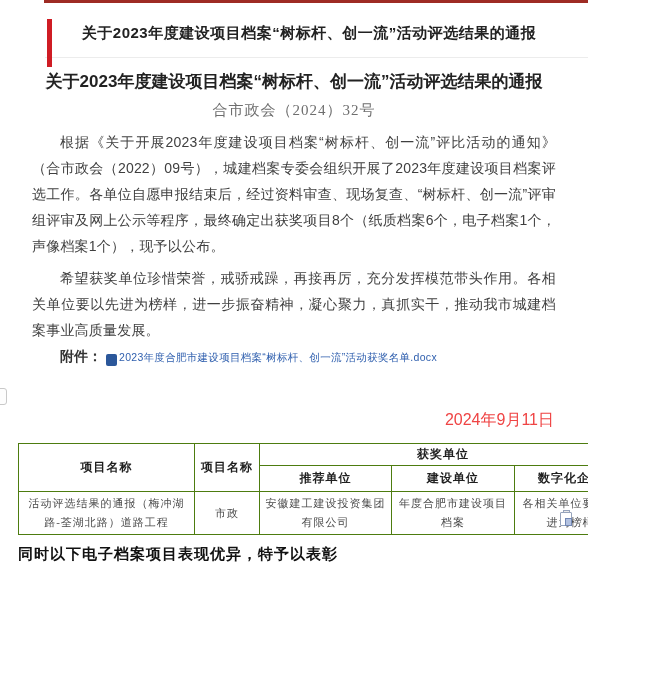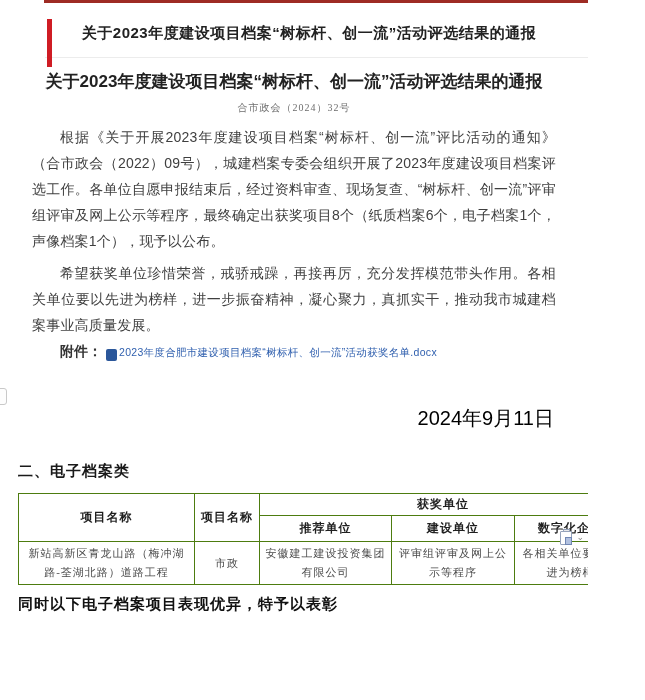--- a/index.html
+++ b/index.html
@@ -14,28 +14,28 @@
   .page-header { position:relative; padding-top:24px; }
   .title-accent { position:absolute; left:47px; top:19px; width:5px; height:48px; background:#cf1c24; }
   .page-title { margin:0 40px 0 70px; font-size:15px; font-weight:bold; color:#222; text-align:center; letter-spacing:0.5px; }
   .meta { margin-top:13px; text-align:center; font-size:11px; color:#9c9c9c; }
   .meta .m-item { margin:0 12px; }
   .divider { margin:14px 0 0 45px; border:none; border-top:1px solid #ececec; }
 
   
   .notice { width:524px; margin:0 auto; }
   .notice-title { max-width:502px; margin:10px auto 0; font-size:17px; font-weight:bold; color:#222; text-align:center; line-height:1.6; }
-  .doc-number { margin-top:6px; text-align:center; font-size:10px; color:#6e6e6e; font-family:"Liberation Serif", serif; letter-spacing:1px; }
+  .doc-number { margin-top:6px; text-align:center; font-size:15px; color:#6e6e6e; font-family:"Liberation Serif", serif; letter-spacing:1px; }
   .para { margin:6px 0 0; font-size:14px; color:#3f3f3f; line-height:26px; text-indent:2em; letter-spacing:0.2px; text-align:justify; }
   .para.first { margin-top:9px; }
   .attachment-row { margin-top:5px; text-indent:2em; font-size:14px; color:#333; }
   .att-label { font-weight:bold; color:#333; }
   .doc-icon { display:inline-block; width:11px; height:12px; margin:0 2px 0 4px; background:#2b579a; color:#fff; font-size:8px; font-weight:bold; text-align:center; line-height:12px; border-radius:2px; vertical-align:-1px; }
   .att-link { font-size:10.5px; color:#2f5fae; text-decoration:none; letter-spacing:0.3px; cursor:pointer; }
-  .notice-date { margin-top:44px; text-align:right; font-size:20px; color:#000000; padding-right:2px; }
+  .notice-date { margin-top:44px; text-align:right; font-size:16px; color:#ef4444; padding-right:2px; }
 
   
   .edge-widget { position:absolute; left:-7px; top:388px; width:14px; height:17px; background:#fdfdfd; border:1px solid #c9c9c9; border-radius:3px; cursor:pointer; }
 
   
   .awards { position:relative; padding:0 17px 0 18px; }
   .awards-title { margin:45px 0 0; text-align:center; font-size:17px; font-weight:bold; color:#111; font-family:"Liberation Serif", serif; letter-spacing:0.5px; }
 
   .paste-icon { position:absolute; left:560px; top:67px; width:24px; height:17px; cursor:pointer; }
   .pi-board { position:absolute; left:0; top:2px; width:12px; height:14px; border:1px solid #96a3bb; background:#fff; border-radius:1px; }
@@ -82,21 +82,20 @@
   <div class="edge-widget"></div>
 
   <section class="awards">
     <div class="paste-icon">
       <span class="pi-clip"></span>
       <span class="pi-board"></span>
       <span class="pi-sheet"></span>
       <span class="pi-chevron">⌄</span>
     </div>
 
-    <h3 class="section-heading">二、电子档案类</h3>
 
     <table class="award t1">
       <colgroup>
           <col style="width:176px">
           <col style="width:65px">
           <col style="width:132px">
           <col style="width:123px">
           <col style="width:112px">
         </colgroup>
       <tbody>
@@ -104,24 +103,24 @@
         <th rowspan="2">项目名称</th>
         <th rowspan="2">项目名称</th>
         <th colspan="3">获奖单位</th>
       </tr>
       <tr class="sub-row">
         <th>推荐单位</th>
         <th>建设单位</th>
         <th>数字化企业</th>
       </tr>
       <tr>
-        <td>新站高新区青龙山路（梅冲湖路-荃湖北路）道路工程</td>
+        <td>活动评选结果的通报（梅冲湖路-荃湖北路）道路工程</td>
         <td>市政</td>
         <td>安徽建工建设投资集团有限公司</td>
-        <td>评审组评审及网上公示等程序</td>
+        <td>年度合肥市建设项目档案</td>
         <td>各相关单位要以先进为榜样</td>
       </tr>
     </tbody>
       </table>
 
     <p class="commend">同时以下电子档案项目表现优异，特予以表彰</p>
 
   </section>
 
 </div>

